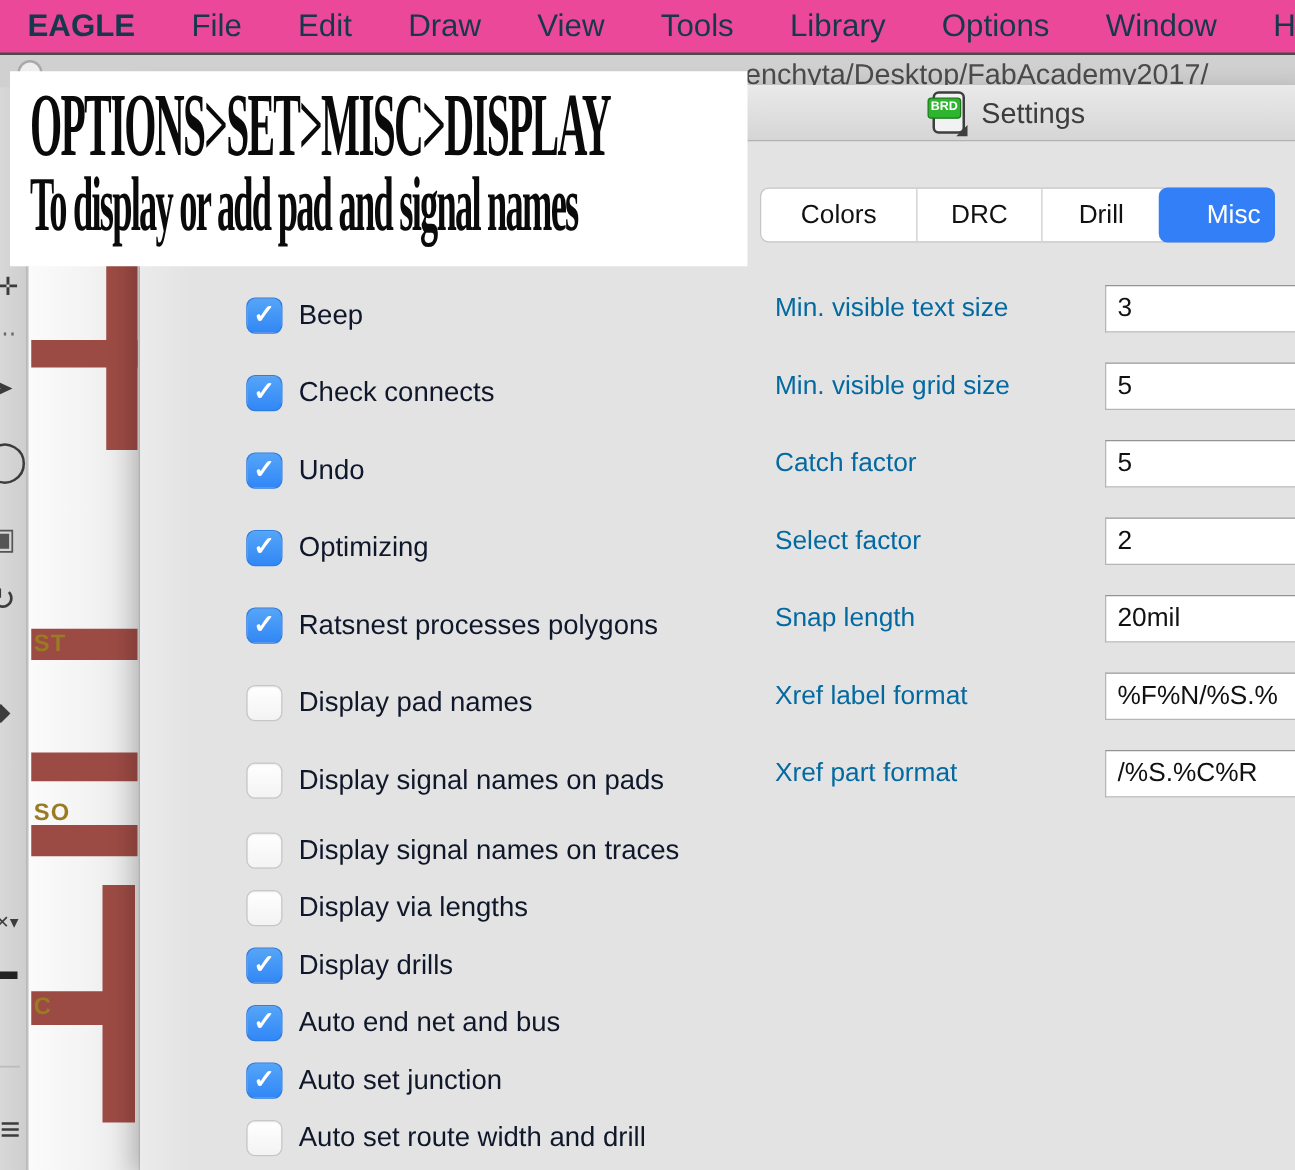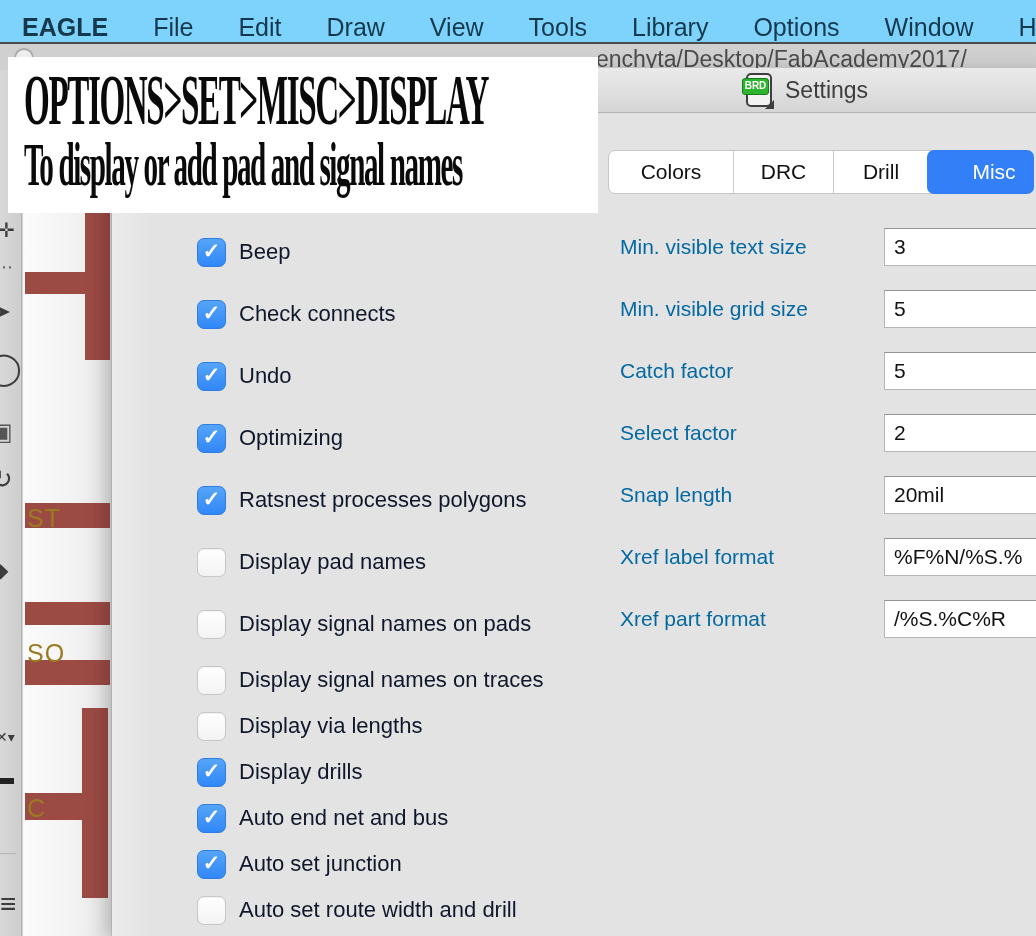--- a/index.html
+++ b/index.html
@@ -5,22 +5,22 @@
   * { margin:0; padding:0; box-sizing:border-box; }
   html,body { background:#ffffff; }
   .screen {
     position:relative; width:1036px; height:936px; overflow:hidden;
     background:#e4e3e3; font-family:"Liberation Sans", sans-serif;
   }
 
   
   .menubar {
     position:absolute; top:0; left:0; width:1036px; height:44px;
-    background:#7dd3fc; border-bottom:2px solid #4a4a4a;
-    display:flex; align-items:flex-end; gap:45px; padding-left:22px;
+    background:#ec4899; border-bottom:2px solid #4a4a4a;
+    display:flex; align-items:center; gap:45px; padding-left:22px;
     font-size:25px; color:#16384c; z-index:6; white-space:nowrap;
   }
   .menubar .mi { cursor:default; }
   .menubar .mi.bold { font-weight:bold; }
 
   
   .bg-strip {
     position:absolute; top:44px; left:0; width:1036px; height:26px;
     background:#d0d0d0; z-index:1;
   }
@@ -50,21 +50,21 @@
   }
   .trace { position:absolute; background:#9c4a44; }
   .t-v1 { left:62px; top:100px;  width:25px; height:190px; }
   .t-h1 { left:2px;  top:202px;  width:85px; height:22px; }
   .t-h2 { left:2px;  top:433px;  width:85px; height:25px; }
   .t-h3 { left:2px;  top:532px;  width:85px; height:23px; }
   .t-h4 { left:2px;  top:590px;  width:85px; height:25px; }
   .t-v2 { left:59px; top:638px;  width:26px; height:190px; }
   .t-h5 { left:2px;  top:723px;  width:83px; height:27px; }
   .net-label {
-    position:absolute; color:#9b7b22; font-weight:normal; font-size:25px;
+    position:absolute; color:#9b7b22; font-weight:bold; font-size:19px;
     line-height:1; letter-spacing:1px;
   }
   .nl-st { left:4px; top:436px; }
   .nl-so { left:4px; top:571px; }
   .nl-c  { left:4px; top:726px; }
 
   
   .dialog {
     position:absolute; top:68px; left:112px; width:940px; height:868px;
     background:#e4e3e3; z-index:5;
@@ -107,21 +107,21 @@
     color:#111111; cursor:default;
   }
   .seg + .seg { border-left:1px solid #cccccc; }
   .seg.selected {
     background:#337ff7; color:#ffffff; border-radius:7px;
     margin:-1px; height:44px; line-height:44px; border-left:none;
   }
   .seg-colors { width:124px; }
   .seg-drc    { width:100px; }
   .seg-drill  { width:95px;  }
-  .seg-misc   { width:107px;padding-left:27px; }
+  .seg-misc   { width:93px;padding-left:27px; }
 
   
   .cbrow {
     position:absolute; left:85px; height:30px;
     display:flex; align-items:center; gap:13px; white-space:nowrap;
   }
   .cb {
     width:29px; height:29px; border-radius:7px; flex:none;
     background:linear-gradient(#ffffff,#f3f3f3); border:1px solid #c7c7c7;
     box-shadow:inset 0 1px 1px rgba(0,0,0,0.06);

